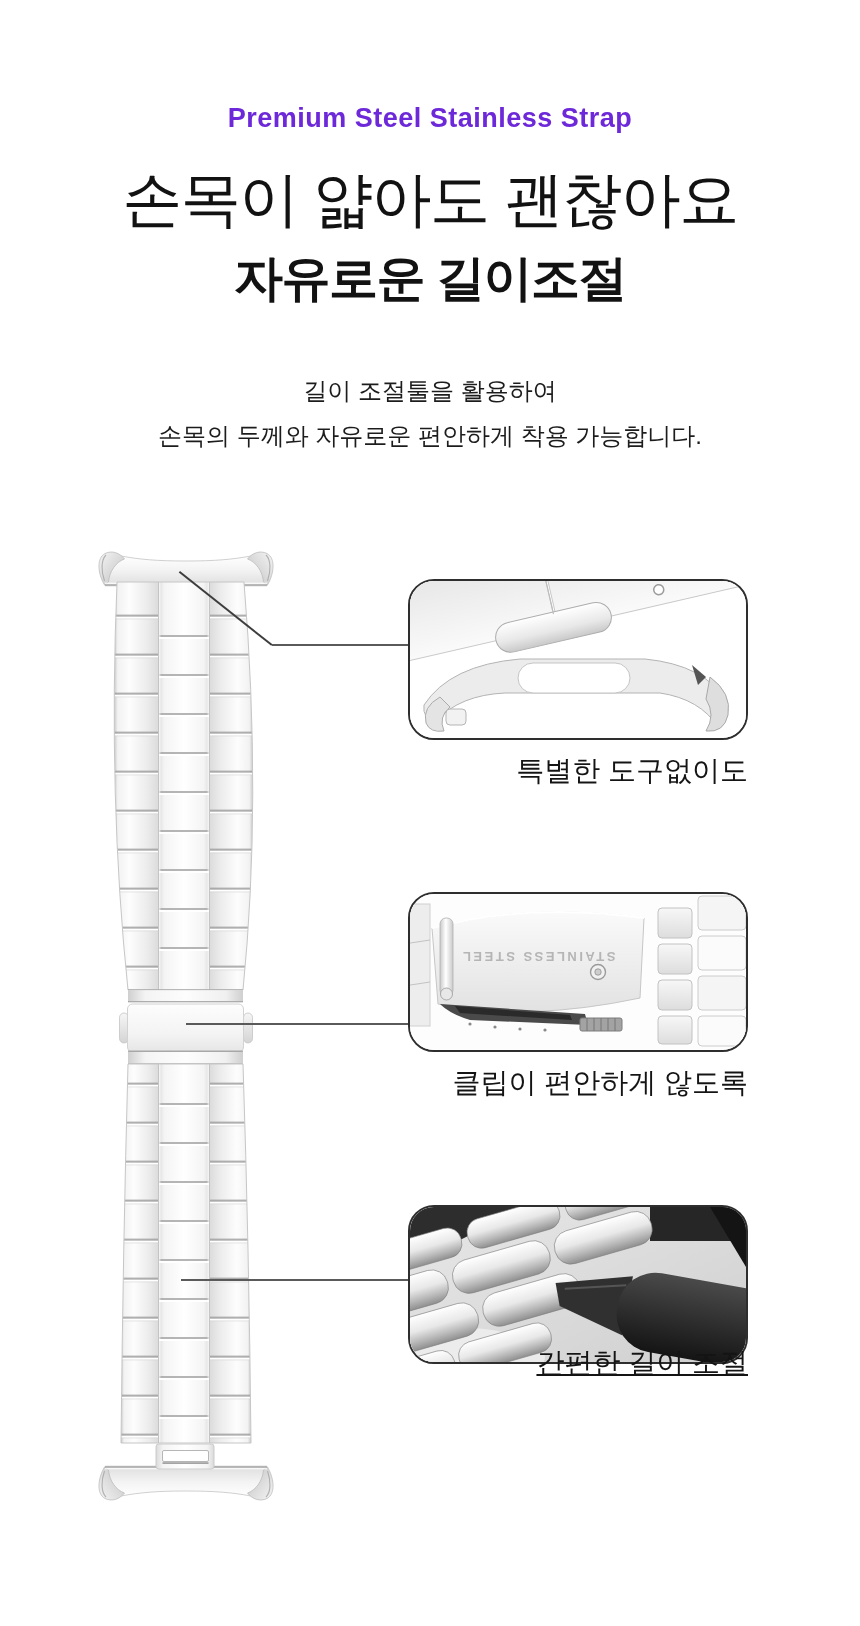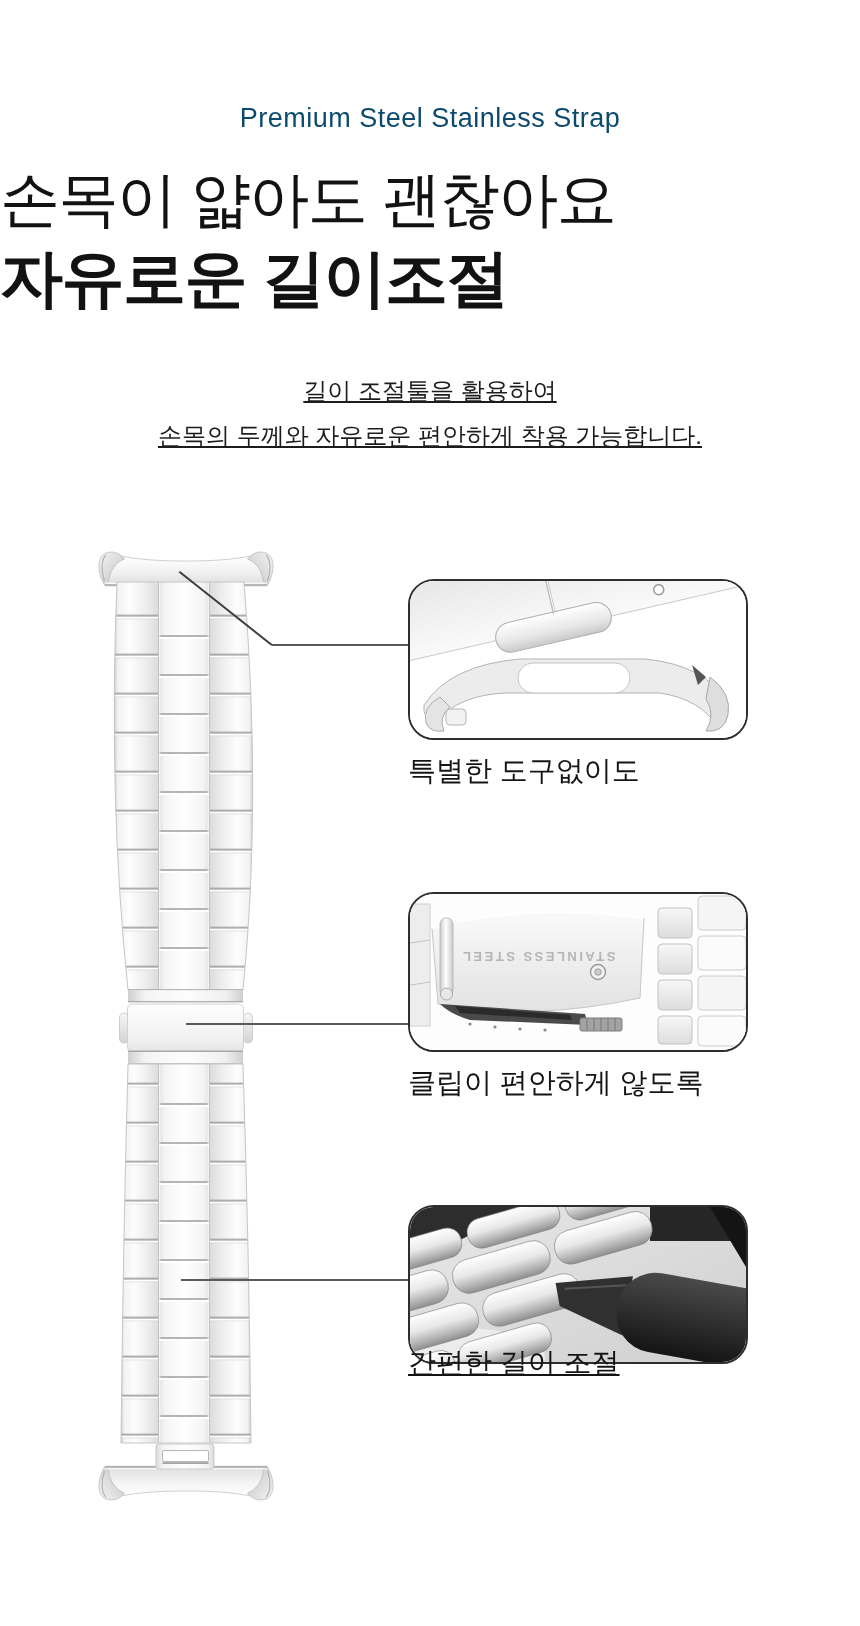--- a/index.html
+++ b/index.html
@@ -1,33 +1,33 @@
 <!DOCTYPE html>
 <html><head>
 <meta charset="utf-8">
 <style>
   html,body{margin:0;padding:0;}
   body{
     width:860px;height:1626px;position:relative;background:#ffffff;overflow:hidden;
     font-family:"Liberation Sans","DejaVu Sans",sans-serif;
   }
   .eyebrow{position:absolute;top:103px;left:0;width:860px;text-align:center;
-    font-size:27px;font-weight:400;color:#0c4a6e;letter-spacing:.5px;}
-  .title{position:absolute;top:160px;left:0;width:860px;color:#121212;letter-spacing:-1.5px;}
+    font-size:27px;font-weight:700;color:#6d28d9;letter-spacing:.5px;}
+  .title{position:absolute;top:160px;left:0;width:860px;text-align:center;color:#121212;letter-spacing:-1.5px;}
   .title .l1{font-size:60px;font-weight:500;line-height:80px;}
-  .title .l2{font-size:63px;font-weight:800;line-height:76px;}
+  .title .l2{font-size:49px;font-weight:800;line-height:76px;}
   .subtitle{position:absolute;top:368px;left:0;width:860px;text-align:center;
-    font-size:24px;line-height:45px;color:#1c1c1c;font-weight:400;text-decoration:underline;}
+    font-size:24px;line-height:45px;color:#1c1c1c;font-weight:400;}
   .card{position:absolute;left:408px;width:340px;border:2px solid #2e2e2e;border-radius:26px;
     overflow:hidden;background:#fff;box-sizing:border-box;}
   .card svg{display:block;width:100%;height:100%;}
   #card-1{top:579px;height:161px;}
   #card-2{top:892px;height:160px;}
   #card-3{top:1205px;height:159px;}
-  .cap{position:absolute;left:408px;width:340px;text-align:left;
+  .cap{position:absolute;left:408px;width:340px;text-align:right;
     font-size:28px;line-height:37px;color:#141414;font-weight:500;}
   #cap-1{top:752px;} #cap-2{top:1064px;} #cap-3{top:1344px;text-decoration:underline;}
   .line{position:absolute;height:2px;background:#5a5a5a;}
   #line-1d{left:180px;top:571px;width:118px;background:#3d3d3d;
     transform:rotate(38.4deg);transform-origin:0 0;}
   #line-1h{left:272px;top:644px;width:136px;}
   #line-2{left:186px;top:1023px;width:223px;}
   #line-3{left:181px;top:1279px;width:227px;}
   #strap{position:absolute;left:95px;top:545px;width:182px;height:962px;}
   .engrave{font-family:"Liberation Sans","DejaVu Sans",sans-serif;font-size:13px;

